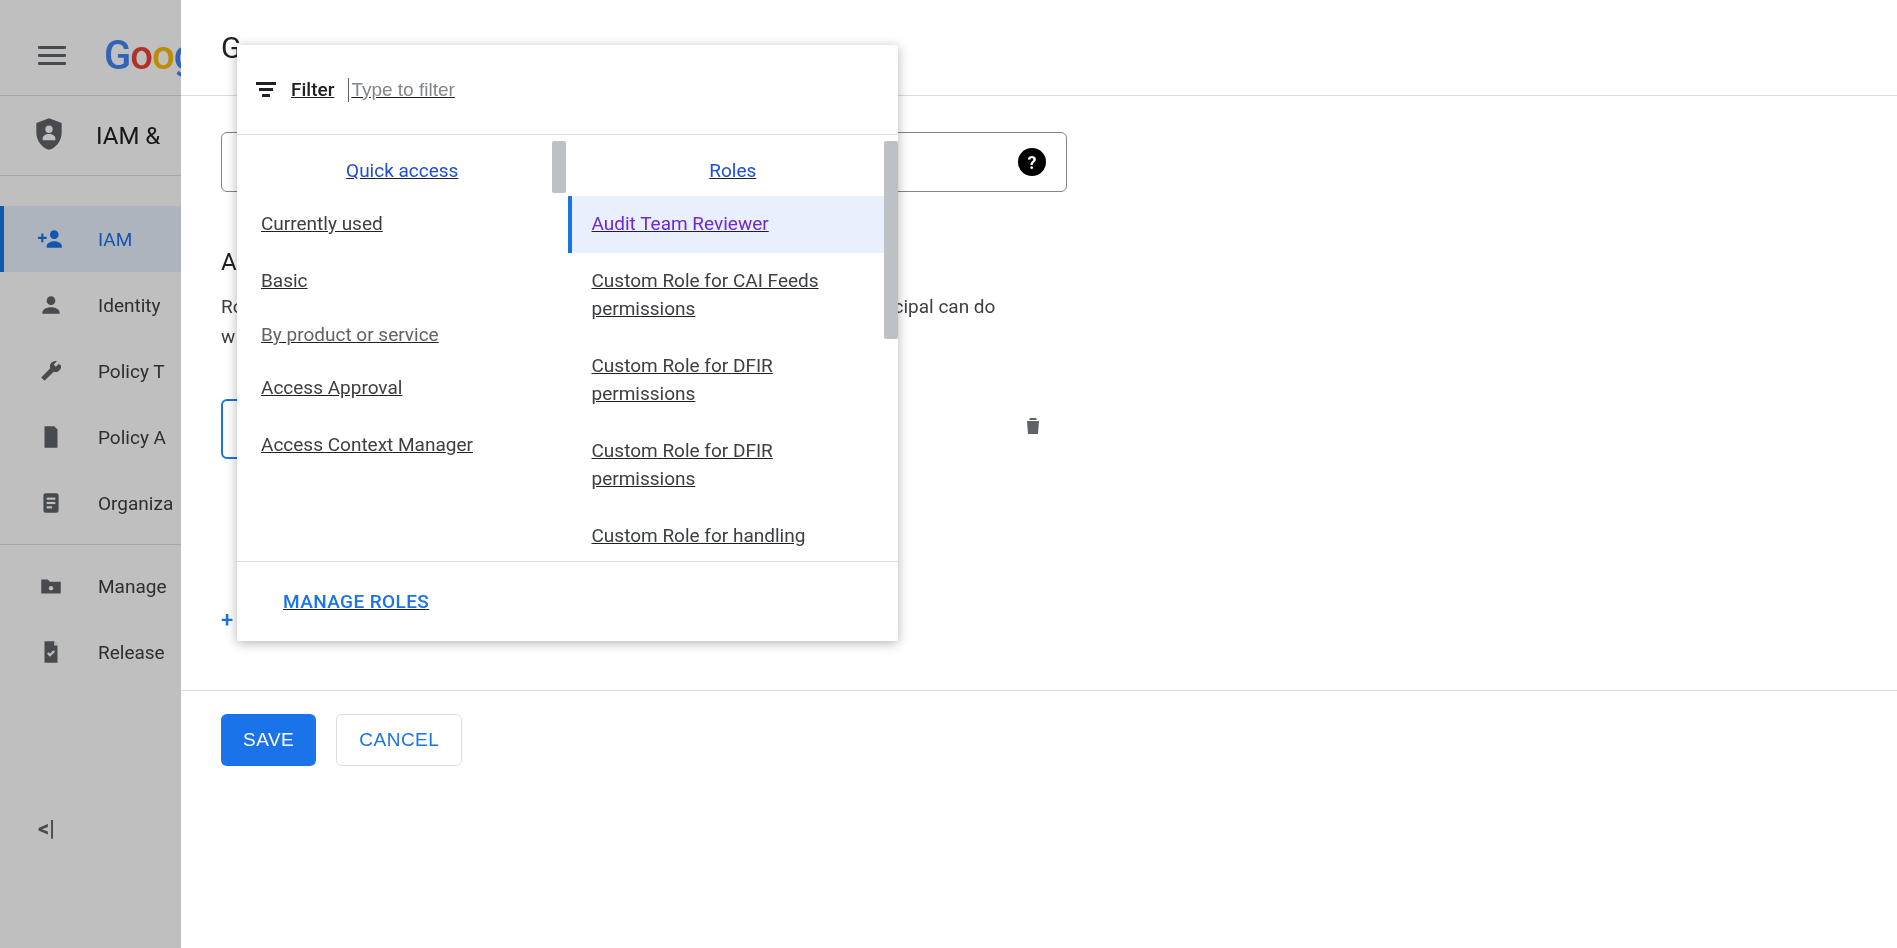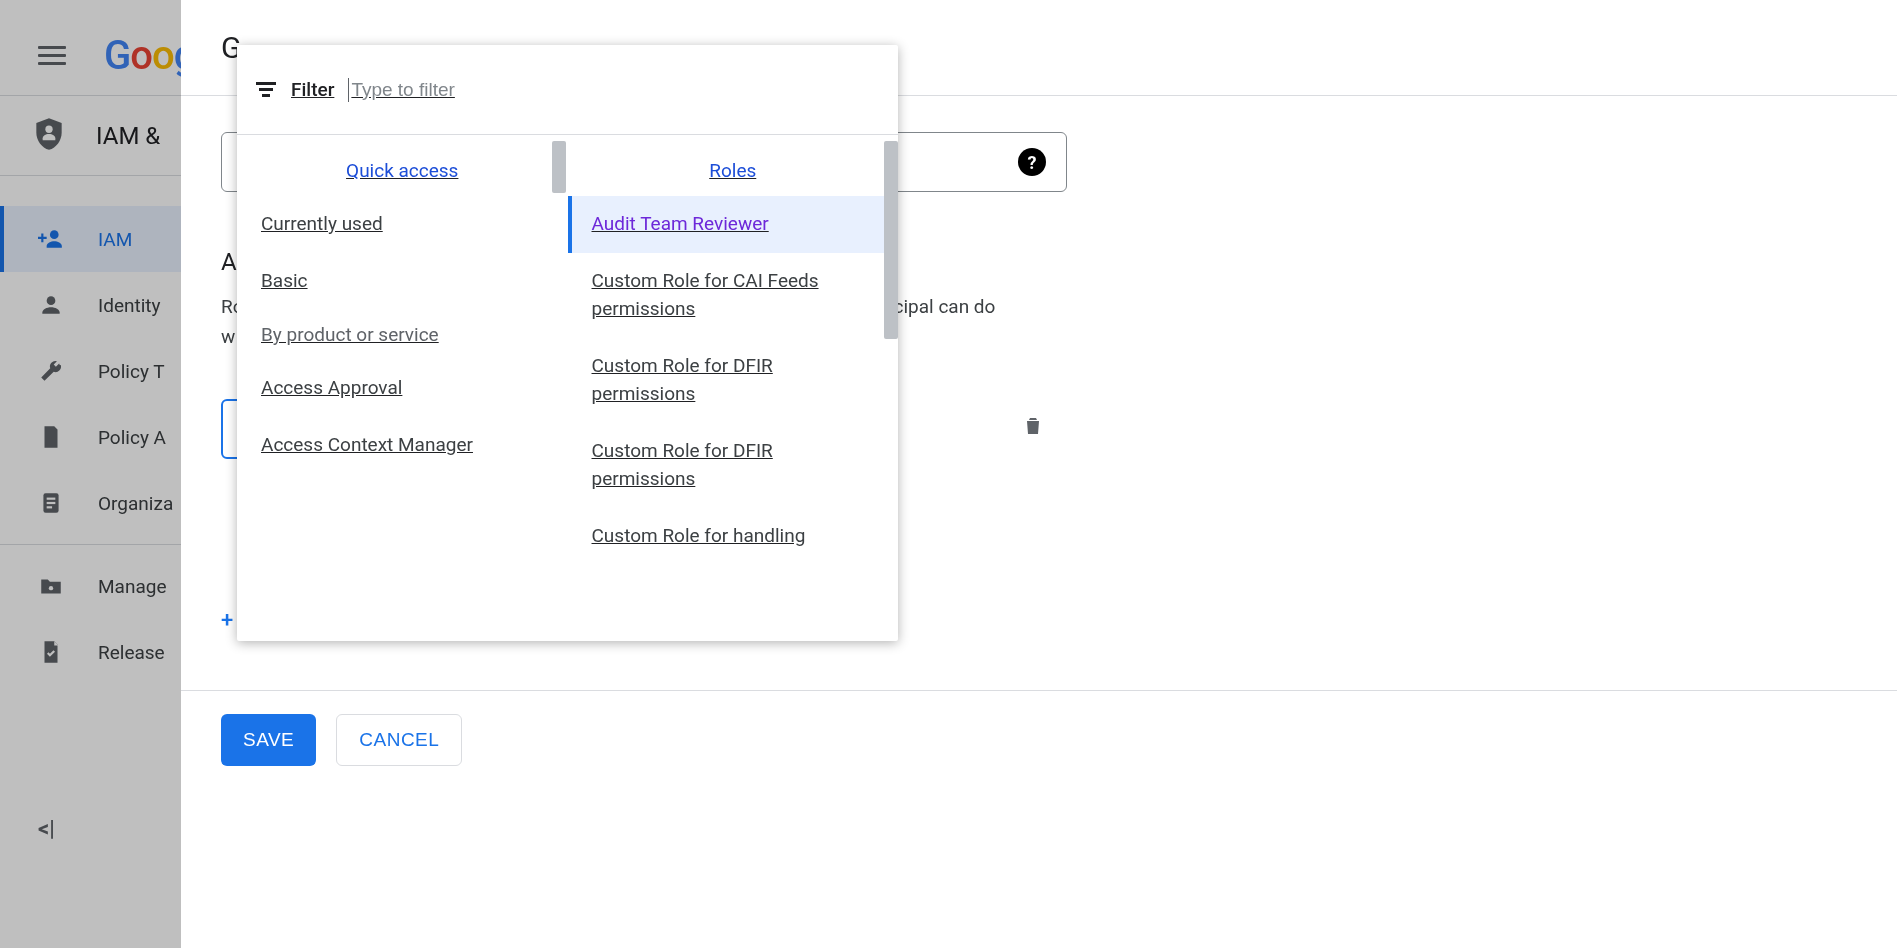--- a/index.html
+++ b/index.html
@@ -278,15 +278,18 @@
       </div>
       <div class="dd-col dd-col-right">
         <div class="dd-header">Roles</div>
         <div class="dd-role selected">Audit Team Reviewer</div>
         <div class="dd-role">Custom Role for CAI Feeds permissions</div>
         <div class="dd-role">Custom Role for DFIR permissions</div>
         <div class="dd-role">Custom Role for DFIR permissions</div>
         <div class="dd-role">Custom Role for handling</div>
       </div>
     </div>
+    <div class="dropdown-footer">
+      <span class="manage-roles">MANAGE ROLES</span>
+    </div>
   </div>
 
 </div>
 
 </body></html>

